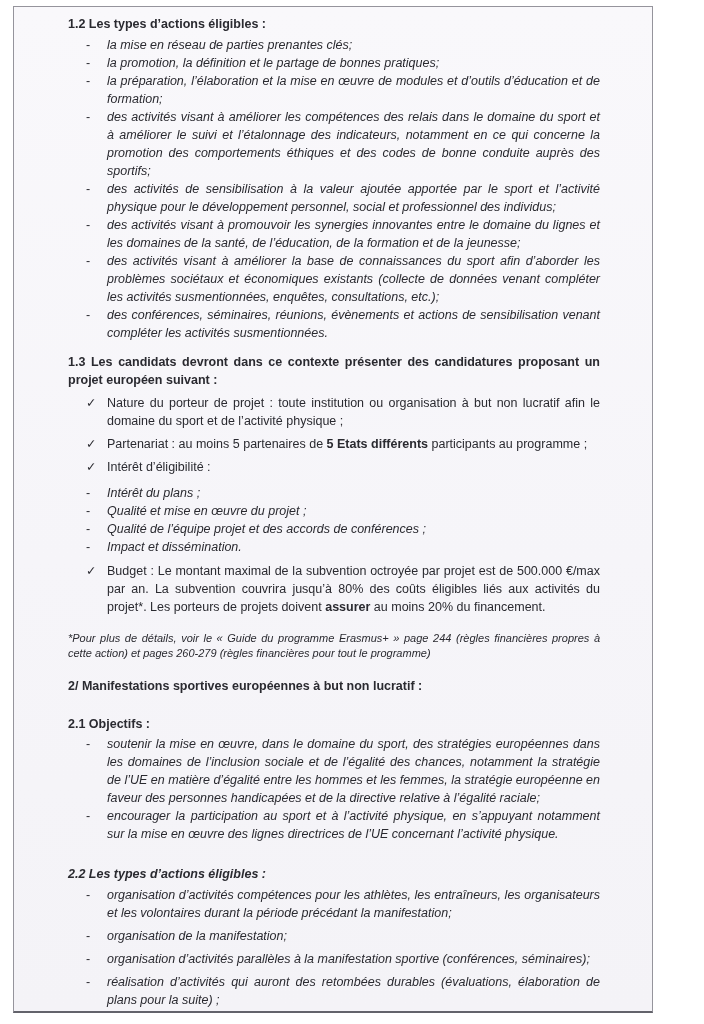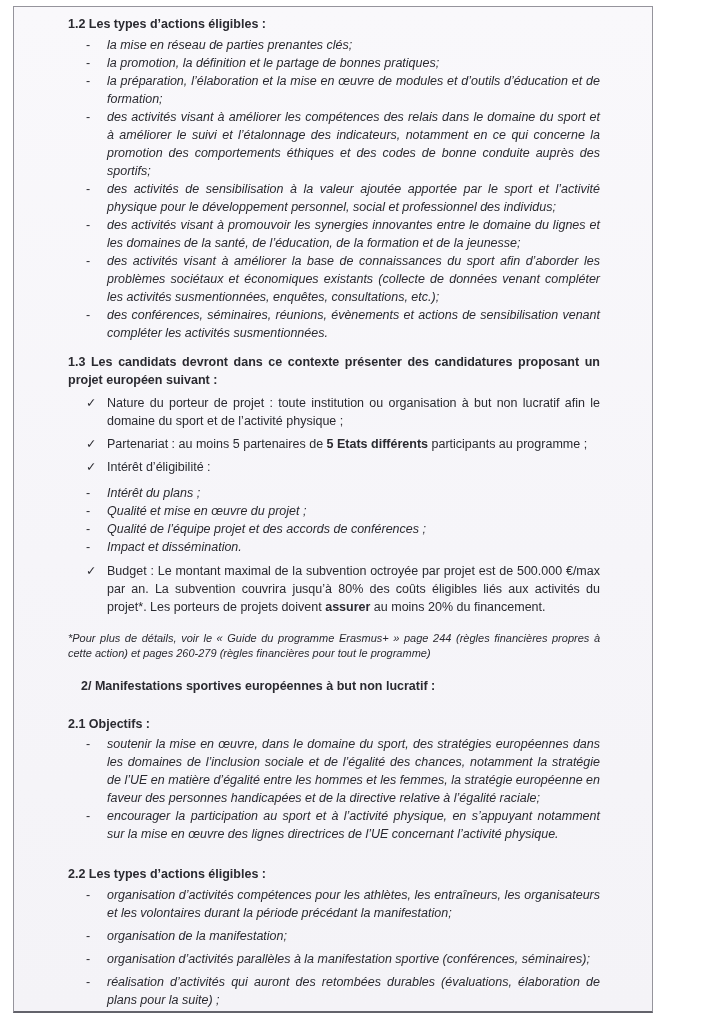--- a/index.html
+++ b/index.html
@@ -54,24 +54,24 @@
   [data-name="actions-list-2-2"] .item { font-style: italic; }
 
   
   [data-name="actions-list-1-2"]      { margin-top: 3px; }
   [data-name="section-1-3-heading"]   { margin-top: 11px; }
   [data-name="eligibility-checklist"] { margin-top: 5px; }
   [data-name="eligibility-checklist"] .item + .item { margin-top: 5px; }
   [data-name="criteria-sublist"]      { margin-top: 8px; }
   [data-name="budget-checklist"]      { margin-top: 6px; }
   [data-name="footnote"]              { margin-top: 15px; }
-  [data-name="section-2-heading"]     { margin-top: 16px; margin-left: 13px; }
+  [data-name="section-2-heading"]     { margin-top: 16px; }
   [data-name="section-2-1-heading"]   { margin-top: 20px; }
   [data-name="objectives-list"]       { margin-top: 2px; }
-  [data-name="section-2-2-heading"]   { margin-top: 22px; }
+  [data-name="section-2-2-heading"]   { margin-top: 22px; font-style: italic; }
   [data-name="actions-list-2-2"]      { margin-top: 3px; }
   [data-name="actions-list-2-2"] .item + .item { margin-top: 5px; }
 </style>
 </head>
 <body style="background: rgb(255, 255, 255);">
 
 <div class="paper" data-name="document-page" style="border-color: rgb(149, 148, 156) rgb(149, 148, 156) rgb(99, 99, 107);">
   <div class="content" data-name="document-content" style="color: rgb(42, 42, 48);">
       <div class="heading" data-name="section-1-2-heading"><span data-name="text-run">1.2 Les types d’actions éligibles :</span></div>
       <div class="list" data-name="actions-list-1-2">

